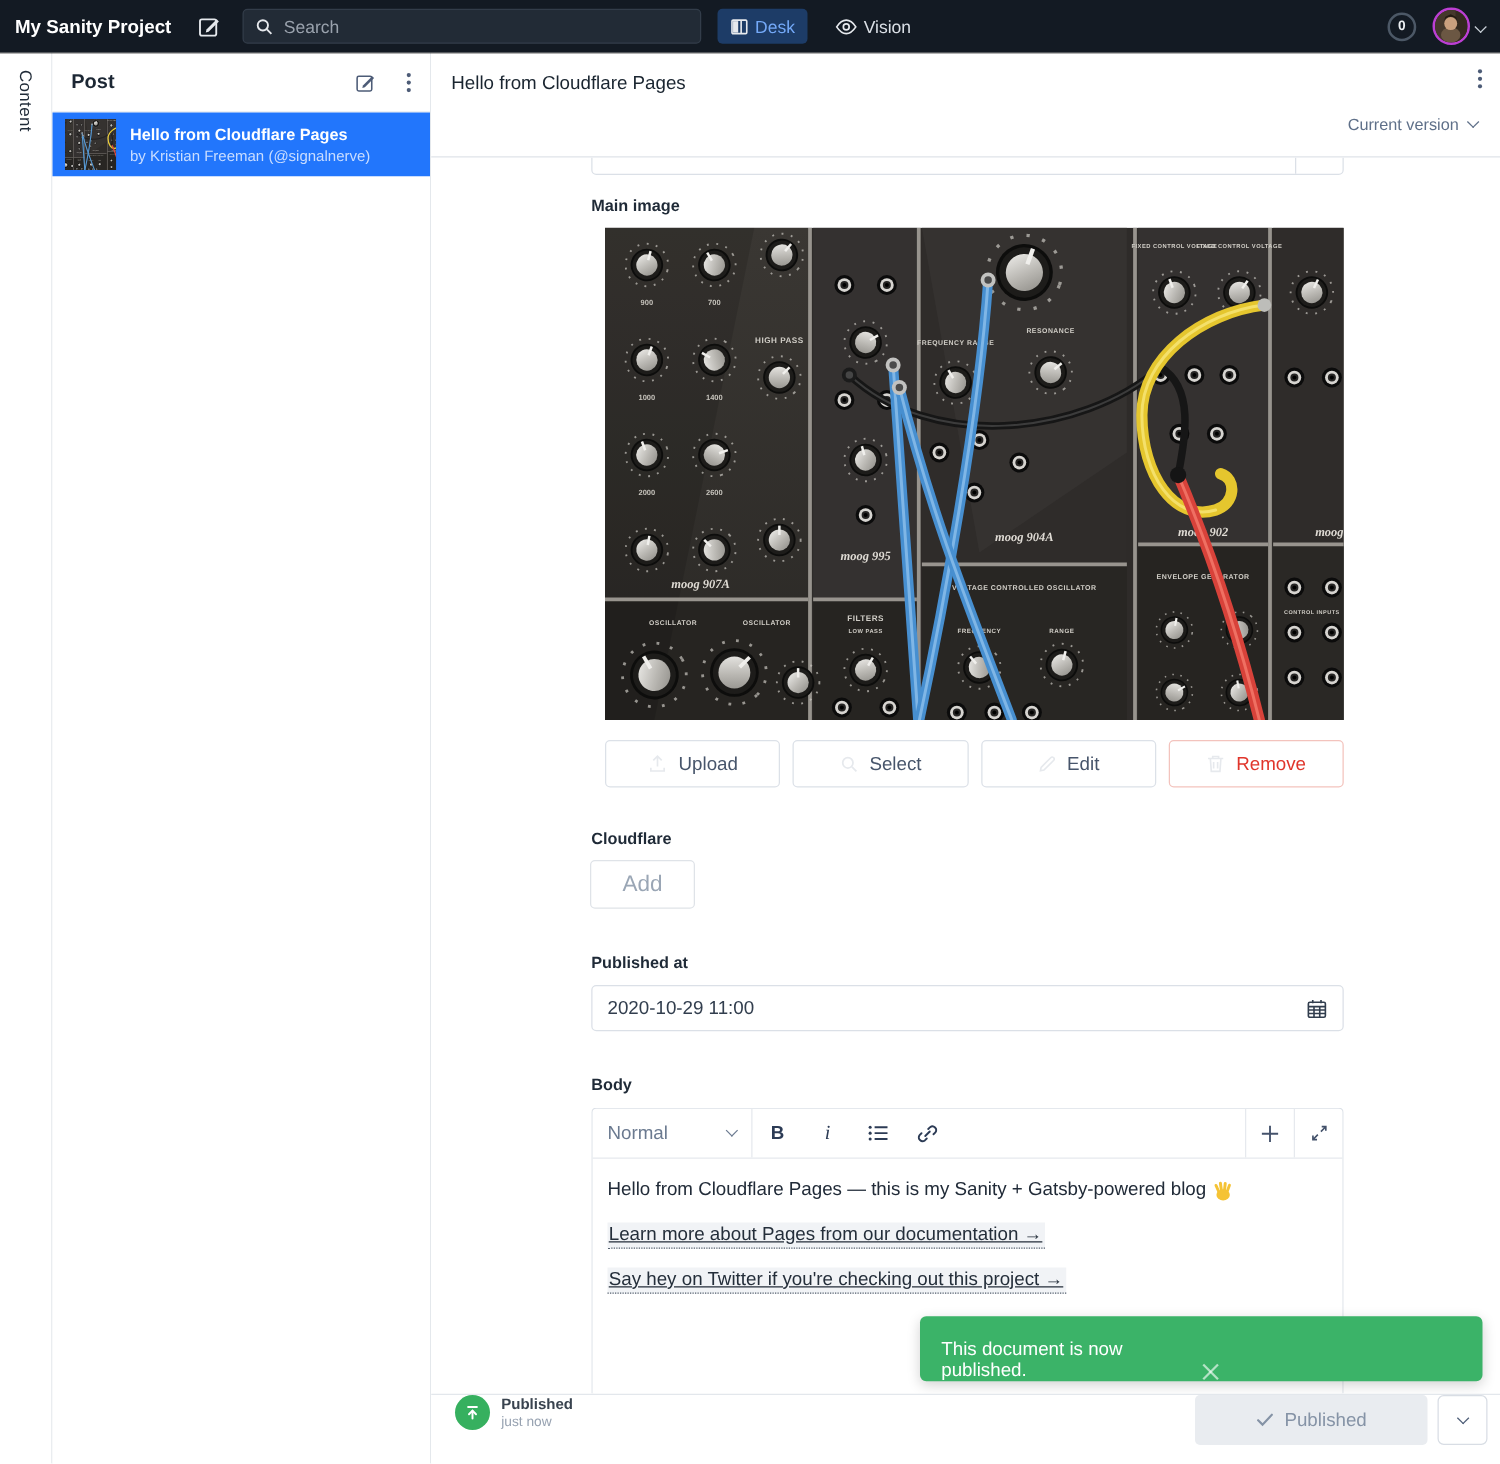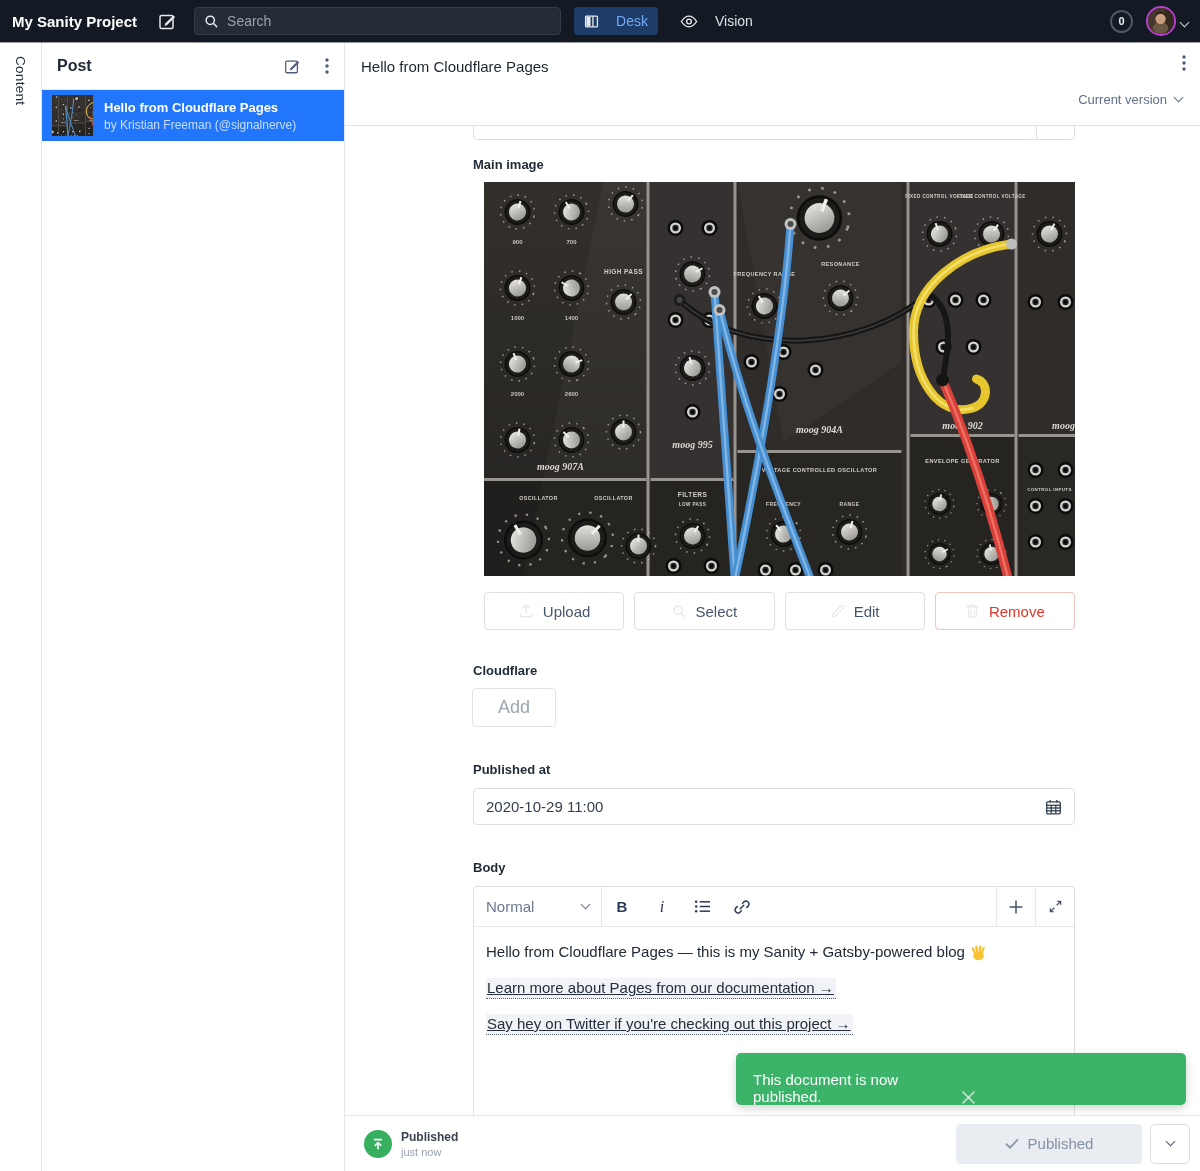--- a/index.html
+++ b/index.html
@@ -9,21 +9,21 @@
 
   
   .nav{position:absolute;top:0;left:0;right:0;height:42px;background:#131a23;
        display:flex;align-items:center;padding:0 12px;box-shadow:0 1px 0 rgba(0,0,0,.4);z-index:20;}
   .nav-title{color:#fff;font-size:15px;font-weight:700;margin-right:20px;white-space:nowrap;}
   .nav-ic{display:flex;align-items:center;justify-content:center;color:#e6e9ed;}
   .nav-compose{margin-right:17px;cursor:pointer;}
   .nav-search{width:367px;height:28px;background:#222b36;border:1px solid #333d4a;border-radius:4px;
               display:flex;align-items:center;padding:0 9px;gap:8px;color:#9aa2ad;}
   .nav-search span{font-size:14px;}
-  .tab{height:28px;display:flex;align-items:center;gap:17px;font-size:14px;border-radius:4px;cursor:pointer;}
+  .tab{height:28px;display:flex;align-items:center;gap:5px;font-size:14px;border-radius:4px;cursor:pointer;}
   .tab-desk{margin-left:13px;padding:0 10px;background:#1d3c67;color:#74a9f8;}
   .tab-vision{margin-left:13px;padding:0 9px;color:#dbe0e6;}
   .nav-spacer{flex:1;}
   .badge0{width:23px;height:23px;border-radius:50%;border:2px solid #4c5866;color:#eceff2;
           font-size:11px;font-weight:700;display:flex;align-items:center;justify-content:center;margin-right:13px;}
   .avatar{width:30px;height:30px;border-radius:50%;border:2px solid #bc3fd4;overflow:hidden;flex:none;cursor:pointer;background:#3a322b;}
   .av-chev{margin-left:5px;color:#cbd2da;}
 
   .chev{display:inline-block;width:7px;height:7px;border-right:1.5px solid currentColor;
         border-bottom:1.5px solid currentColor;transform:rotate(45deg);margin-top:-4px;}
@@ -89,21 +89,21 @@
   .linkline{margin-bottom:14px;line-height:22px;}
   .linkline span{font-size:15px;color:#242e3a;background:#f1f3f6;border-bottom:1px dotted #55606e;
                  padding:1px 2px 2px 1px;cursor:pointer;text-decoration:underline;}
 
   .toast{position:absolute;left:391px;top:927px;width:450px;height:52px;background:#3bb368;border-radius:5px;
          box-shadow:0 3px 10px rgba(0,0,0,.18);display:flex;align-items:flex-end;padding:0 17px;z-index:8;}
   .toast span{color:#fff;font-size:15px;font-weight:500;flex:1;}
   .toast-x{display:flex;cursor:pointer;}
 
   .doc-footer{position:absolute;left:0;right:0;bottom:0;height:56px;background:#fff;border-top:1px solid #e3e7ec;
-              display:flex;align-items:center;padding:0 10px 0 19px;z-index:9;}
+              display:flex;align-items:flex-start;padding:0 10px 0 19px;z-index:9;}
   .pub-circle{width:28px;height:28px;border-radius:50%;background:#36b05f;display:flex;
               align-items:center;justify-content:center;margin-right:9px;flex:none;}
   .pub-t1{font-size:12px;font-weight:600;color:#39434f;}
   .pub-t2{font-size:11px;color:#97a2b1;margin-top:2px;}
   .f-spacer{flex:1;}
   .btn-published{width:186px;height:40px;background:#e9ecf0;border-radius:4px;color:#8593a6;font-size:15px;
                  display:flex;align-items:center;justify-content:center;gap:9px;margin-right:8px;cursor:default;}
   .btn-chevron{width:40px;height:40px;background:#fff;border:1px solid #d8dde4;border-radius:5px;
                display:flex;align-items:center;justify-content:center;color:#4d5d77;cursor:pointer;}
 

